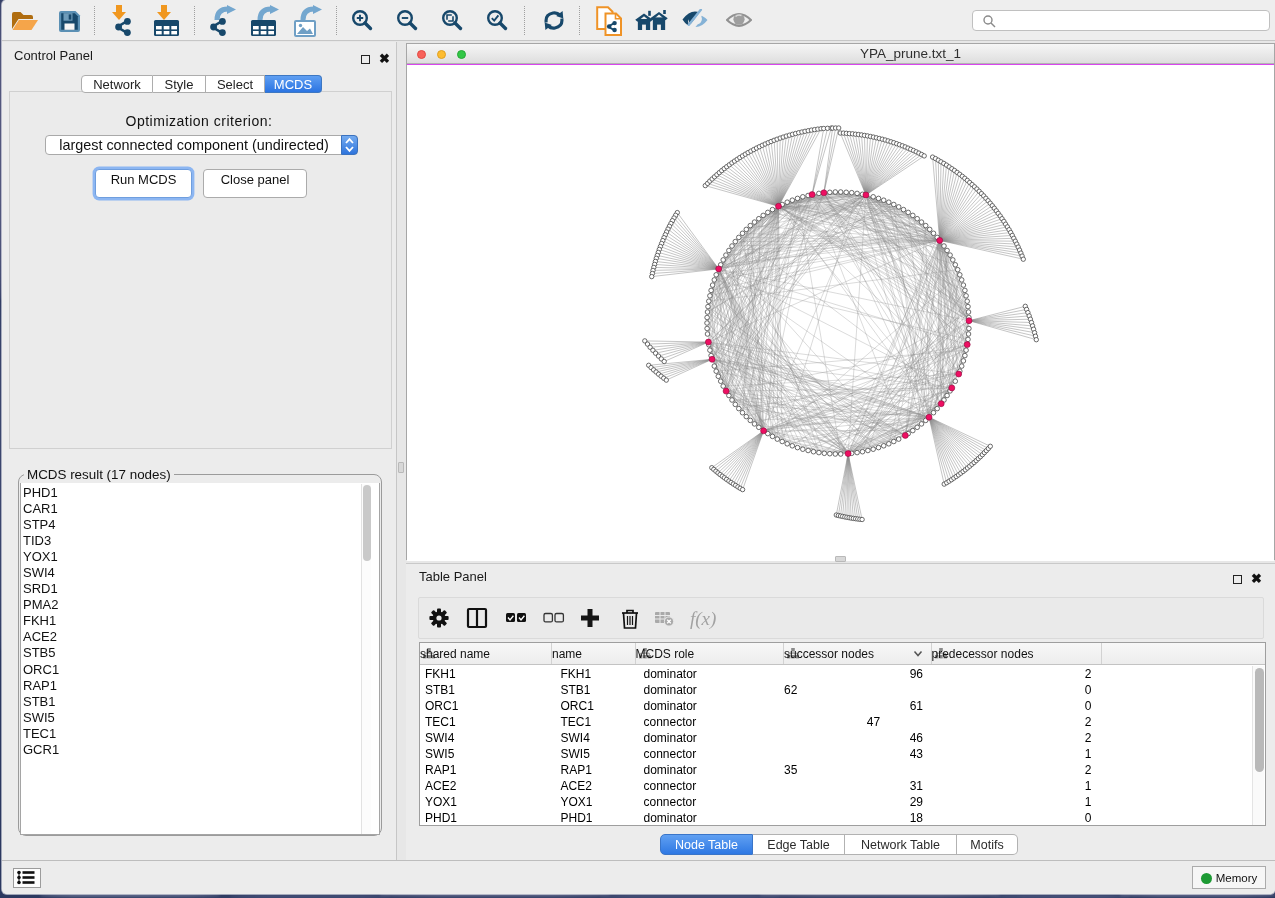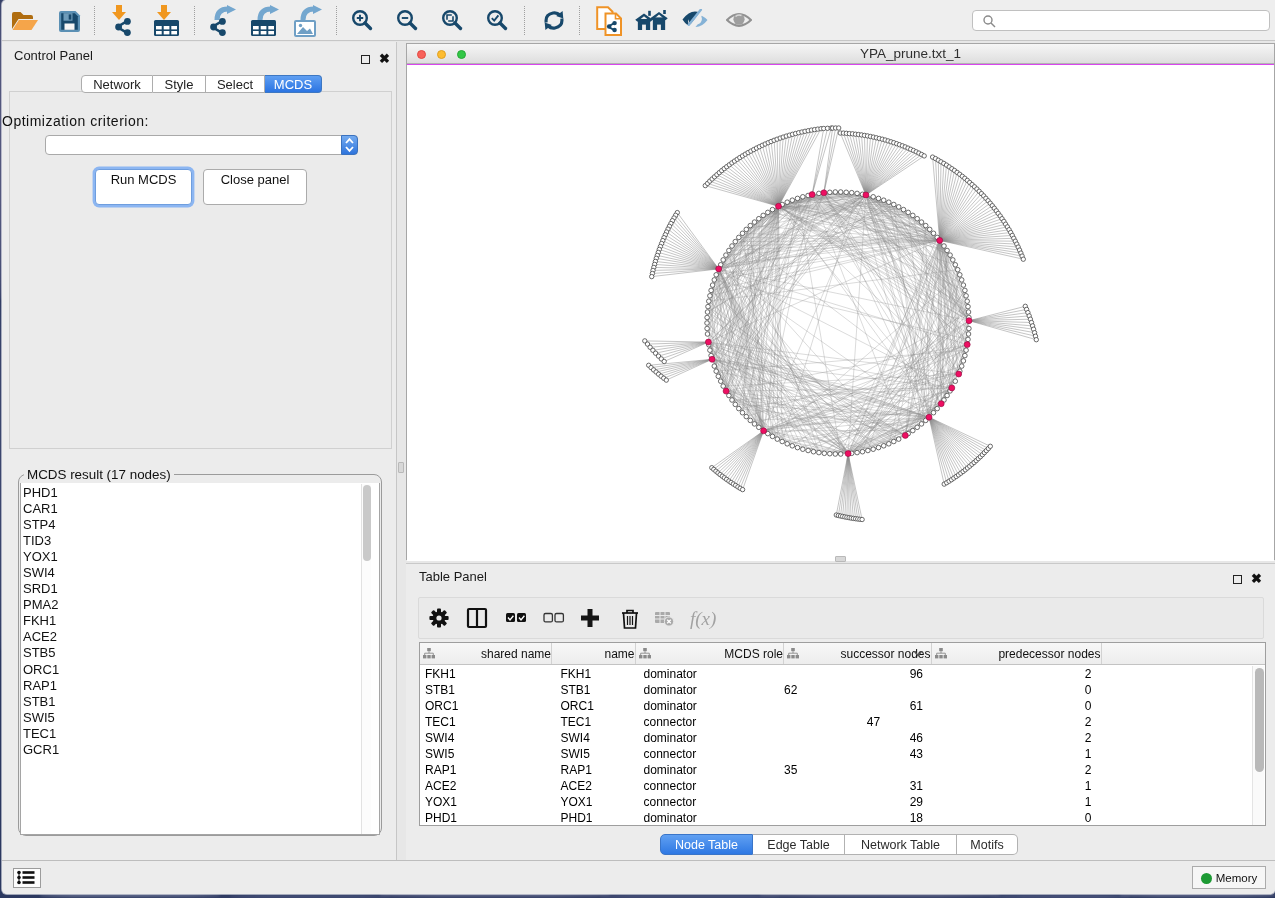--- a/index.html
+++ b/index.html
@@ -17,26 +17,26 @@
 .winbtns{position:absolute;top:8px}
 .sqbtn{display:inline-block;width:9px;height:9px;border:1.5px solid #222;vertical-align:middle}
 .xbtn{font-size:13px;font-weight:bold;color:#111;vertical-align:middle}
 #tabs{position:absolute;left:79px;top:33px;height:18px;display:flex}
 #tabs .tab{height:18px;line-height:17px;font-size:13px;color:#222;background:#fff;
  border:1px solid #adadad;border-left:none;text-align:center}
 #tabs .tab.first{border-left:1px solid #adadad;border-radius:4px 0 0 4px}
 #tabs .tab.last{border-radius:0 4px 4px 0}
 #tabs .tab.sel{background:linear-gradient(#5f9ff2,#2b74e2);color:#fff;border-color:#3d77c2}
 #cp-box{position:absolute;left:7px;top:49px;width:383px;height:358px;border:1px solid #d0d0d0;background:#ebebeb}
-#opt-label{position:absolute;left:0;top:71px;width:100%;text-align:left;font-size:14px;letter-spacing:0.5px;color:#111}
+#opt-label{position:absolute;left:0;top:71px;width:100%;text-align:center;font-size:14px;letter-spacing:0.5px;color:#111}
 #dd{position:absolute;left:43px;top:93px;width:313px;height:20px;background:#fff;border:1px solid #a9a9a9;border-radius:4px}
 #dd .txt{position:absolute;left:0;top:0;width:296px;height:18px;line-height:18px;text-align:center;font-size:14.4px;color:#111}
 #dd .step{position:absolute;right:-1px;top:-1px;width:17px;height:20px;border-radius:0 4px 4px 0;
  background:linear-gradient(#74abf0,#2e74dc);border:1px solid #3a72c0}
-.btn{position:absolute;height:36px;background:#fff;border:1px solid #ababab;border-radius:4px;
+.btn{position:absolute;height:29px;background:#fff;border:1px solid #ababab;border-radius:4px;
  font-size:13px;color:#111;text-align:center;line-height:19px}
 
 #fs{position:absolute;left:16px;top:432px;width:364px;height:362px;border:1px solid #9b9b9b;border-radius:8px}
 #fs-leg{position:absolute;left:5px;top:-8px;background:#ececec;padding:0 3px;font-size:13.4px;color:#111}
 #fs-list{position:absolute;left:1px;top:8px;width:360px;height:352px;background:#fff;border:1px solid #a5a5a5;border-top:none}
 #fs-items{position:absolute;left:2px;top:2px;font-size:13px;color:#111;line-height:16.05px}
 #fs-sb{position:absolute;right:8px;top:1px;width:10px;height:350px;border-left:1px solid #e2e2e2;background:#fcfcfc}
 #fs-thumb{position:absolute;left:1px;top:1px;width:8px;height:76px;background:#c9c9c9;border-radius:4px}
 
 #nw{position:absolute;left:404px;top:43px;width:869px;height:517px;background:#d946ef;border:1px solid #a6a6a6}
@@ -45,21 +45,21 @@
 .tl{position:absolute;top:5.5px;width:9px;height:9px;border-radius:50%}
 #nw-canvas{position:absolute;left:0;top:21px;width:867px;height:496px;background:#fff;overflow:hidden}
 
 #tp{position:absolute;left:404px;top:563px;width:869px;height:297px;background:#ececec;border-top:1px solid #c9c9c9}
 #tp-title{position:absolute;left:13px;top:5px;font-size:13px;color:#1a1a1a}
 #tp-tools{position:absolute;left:12px;top:33px;width:846px;height:42px;background:#eaeaea;border:1px solid #dadada;border-radius:2px}
 #tbl{position:absolute;left:13px;top:78px;width:847px;height:184px;background:#fff;border:1px solid #9e9e9e}
 #thead{position:absolute;left:0;top:0;width:845px;height:22px;background:linear-gradient(#f7f7f7,#ededed);border-bottom:1px solid #c3c3c3}
 .hc{position:absolute;top:0;height:21px;border-right:1px solid #d2d2d2;font-size:12px;color:#111}
 .hc .hic{position:absolute;left:3px;top:5px}
-.hc span{position:absolute;left:0;right:0;top:4px;text-align:right}
+.hc span{position:absolute;left:0;right:12px;top:4px;text-align:left}
 .hc .chev{position:absolute;right:8px;top:7px}
 .tr{position:absolute;left:0;width:845px;height:16px;font-size:12px;color:#000}
 .td{position:absolute;top:1px;white-space:nowrap}
 #tsb{position:absolute;right:1px;top:23px;width:12px;height:159px;background:#fafafa;border-left:1px solid #e4e4e4}
 #tsb-th{position:absolute;left:1.5px;top:2px;width:9px;height:104px;background:#b9b9b9;border-radius:4.5px}
 #ttabs{position:absolute;left:254px;top:270px;height:21px;display:flex}
 #ttabs .tab{height:21px;line-height:20px;font-size:12.5px;color:#2b2b2b;background:#fff;border:1px solid #b2b2b2;border-left:none;text-align:center}
 #ttabs .tab.first{border-left:1px solid #b2b2b2;border-radius:5px 0 0 5px}
 #ttabs .tab.last{border-radius:0 5px 5px 0}
 #ttabs .tab.sel{background:linear-gradient(#60a0f2,#2e78e3);color:#fff;border-color:#3a75c8}
@@ -218,20 +218,21 @@
  <div class="winbtns" style="left:359px"><span class="sqbtn"></span>&nbsp;&nbsp;<span class="xbtn" style="position:relative;top:-1px">✖</span></div>
  <div id="cp-box"></div>
  <div id="tabs">
   <div class="tab first" style="width:72px">Network</div>
         <div class="tab" style="width:53px">Style</div>
         <div class="tab" style="width:59px">Select</div>
         <div class="tab sel last" style="width:57px">MCDS</div>
  </div>
  <div id="opt-label">Optimization criterion:</div>
  <div id="dd">
+        <div class="txt">largest connected component (undirected)</div>
   <div class="step">
           <svg width="15" height="18" viewBox="0 0 15 18" style="position:absolute;left:0;top:0">
    <path d="M4 7 L7.5 3.2 L11 7" fill="none" stroke="#fff" stroke-width="1.8"></path>
    <path d="M4 11 L7.5 14.8 L11 11" fill="none" stroke="#fff" stroke-width="1.8"></path>
           </svg>
         </div>
  </div>
  <div class="btn" style="left:93px;top:127px;width:97px;box-shadow:0 0 0 2.4px #8cb6f2;border-color:#6f9ede">Run MCDS</div>
  <div class="btn" style="left:201px;top:127px;width:104px">Close panel</div>
  <div id="fs">

